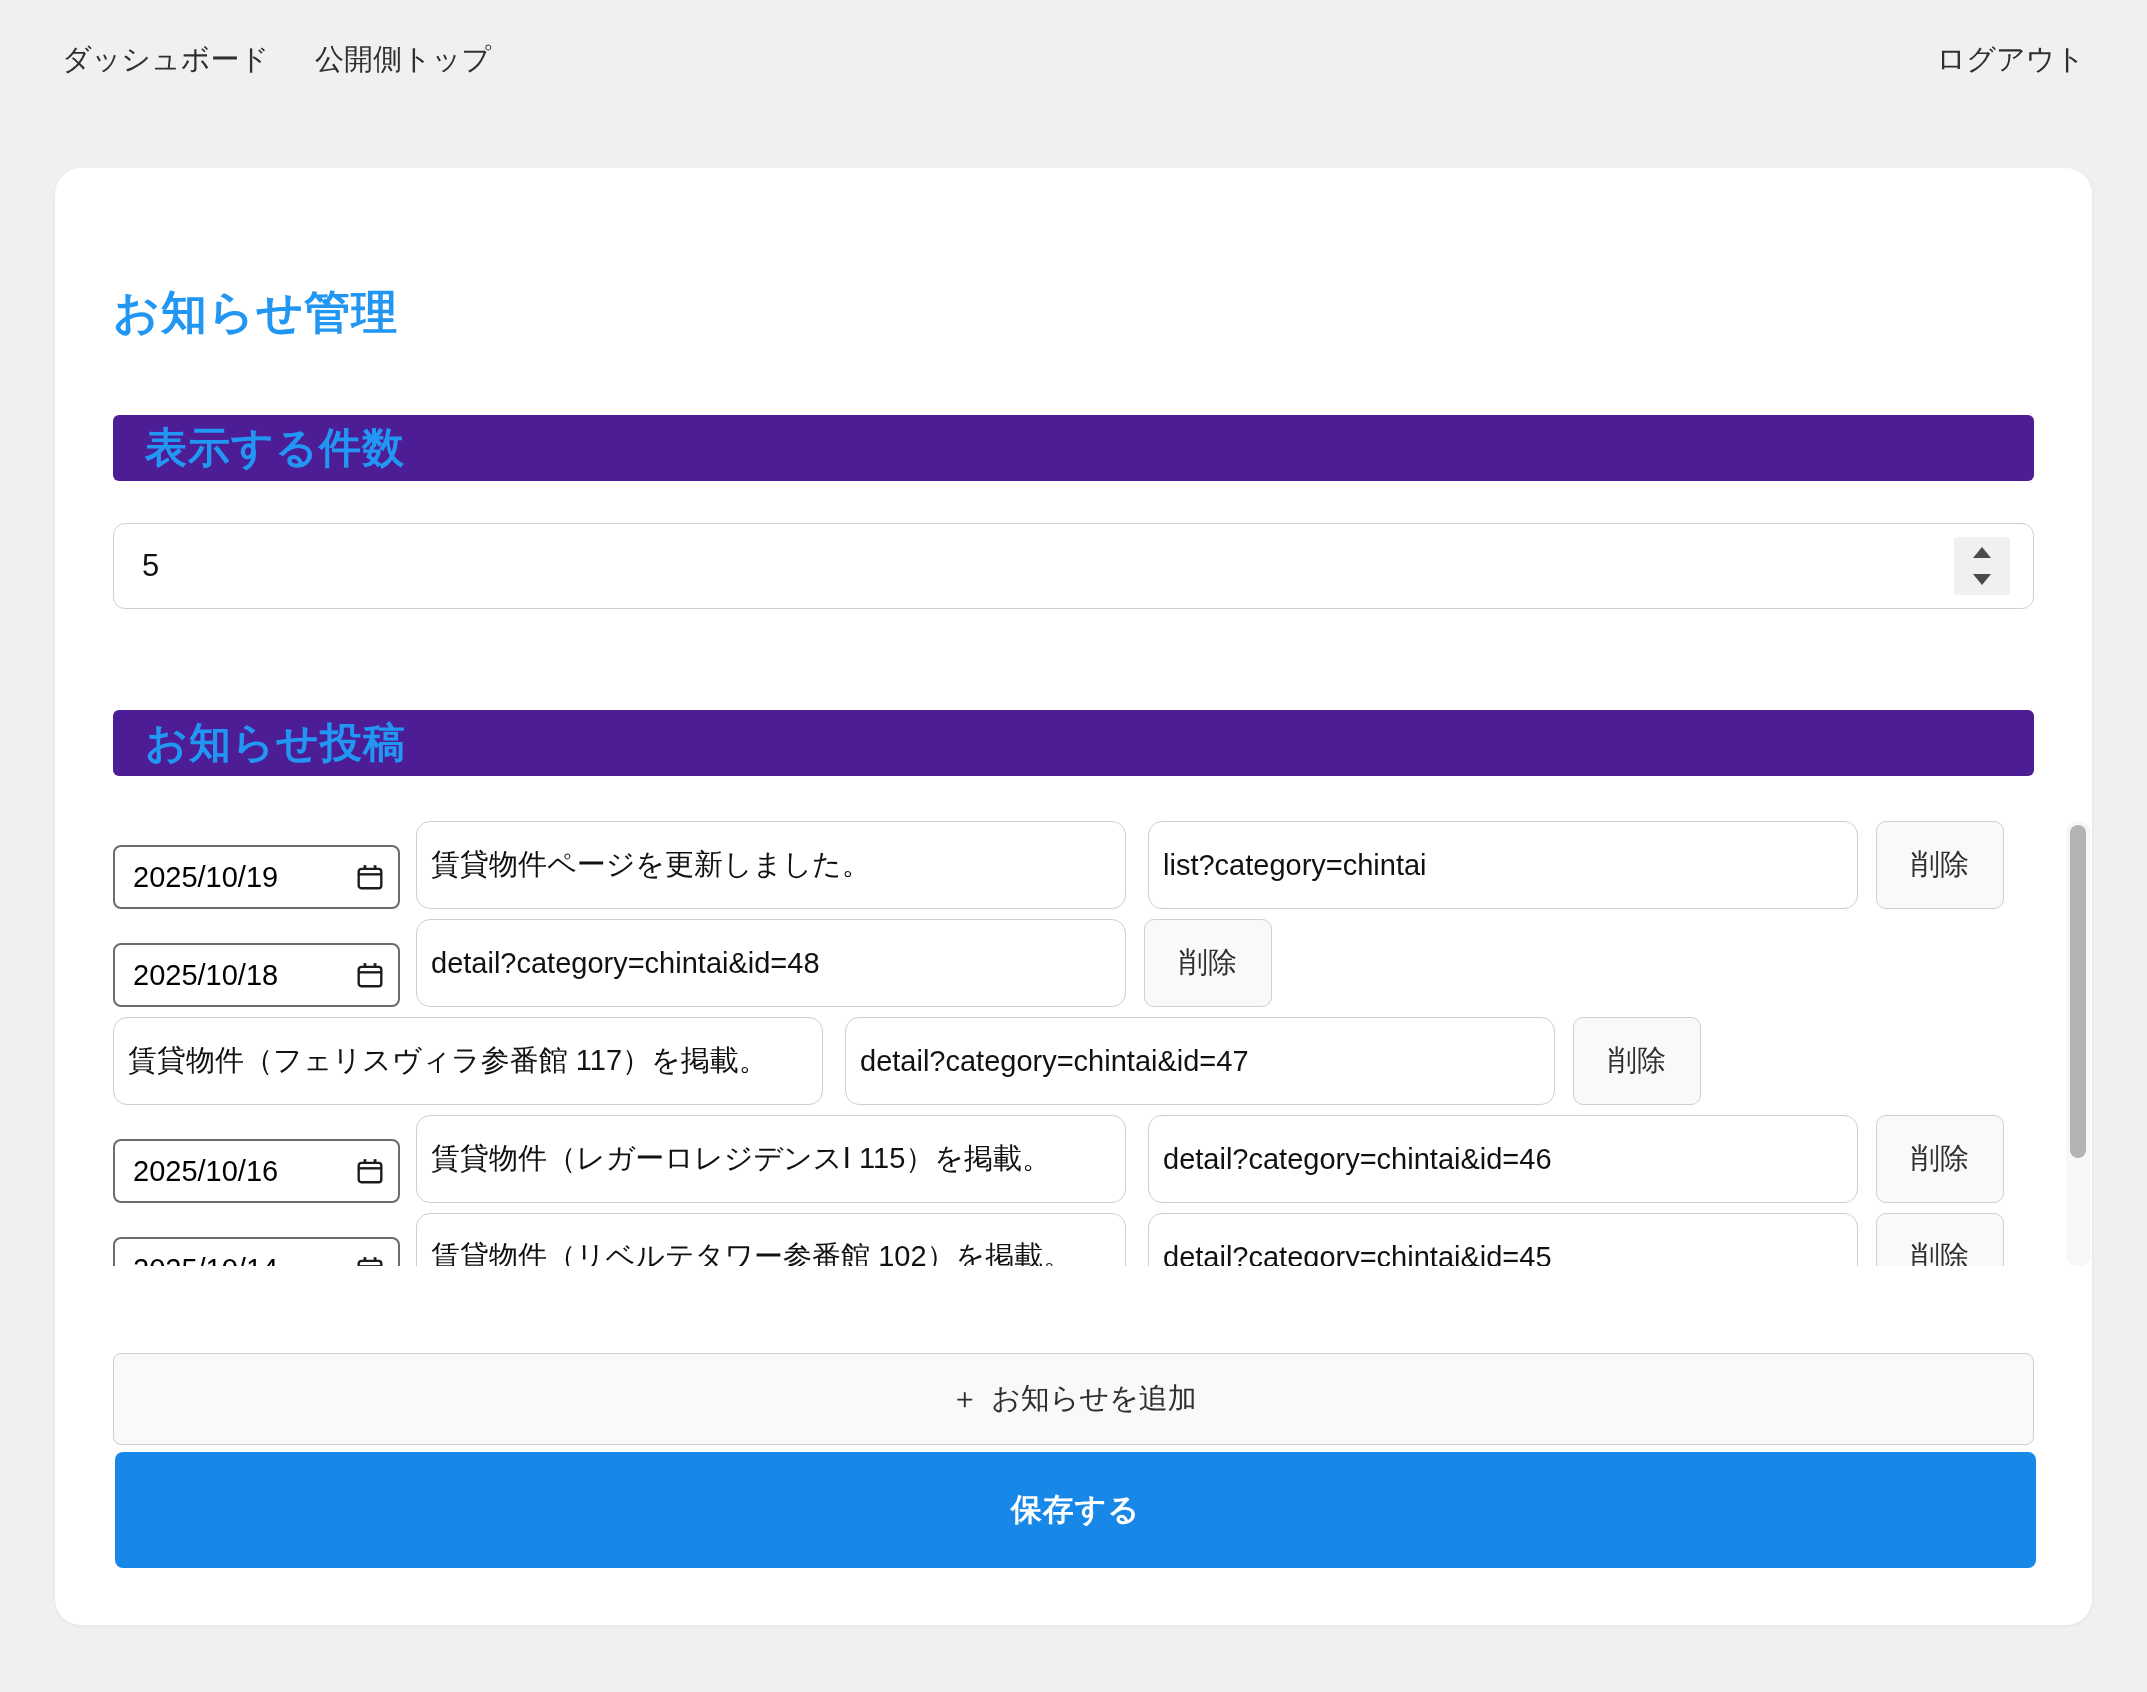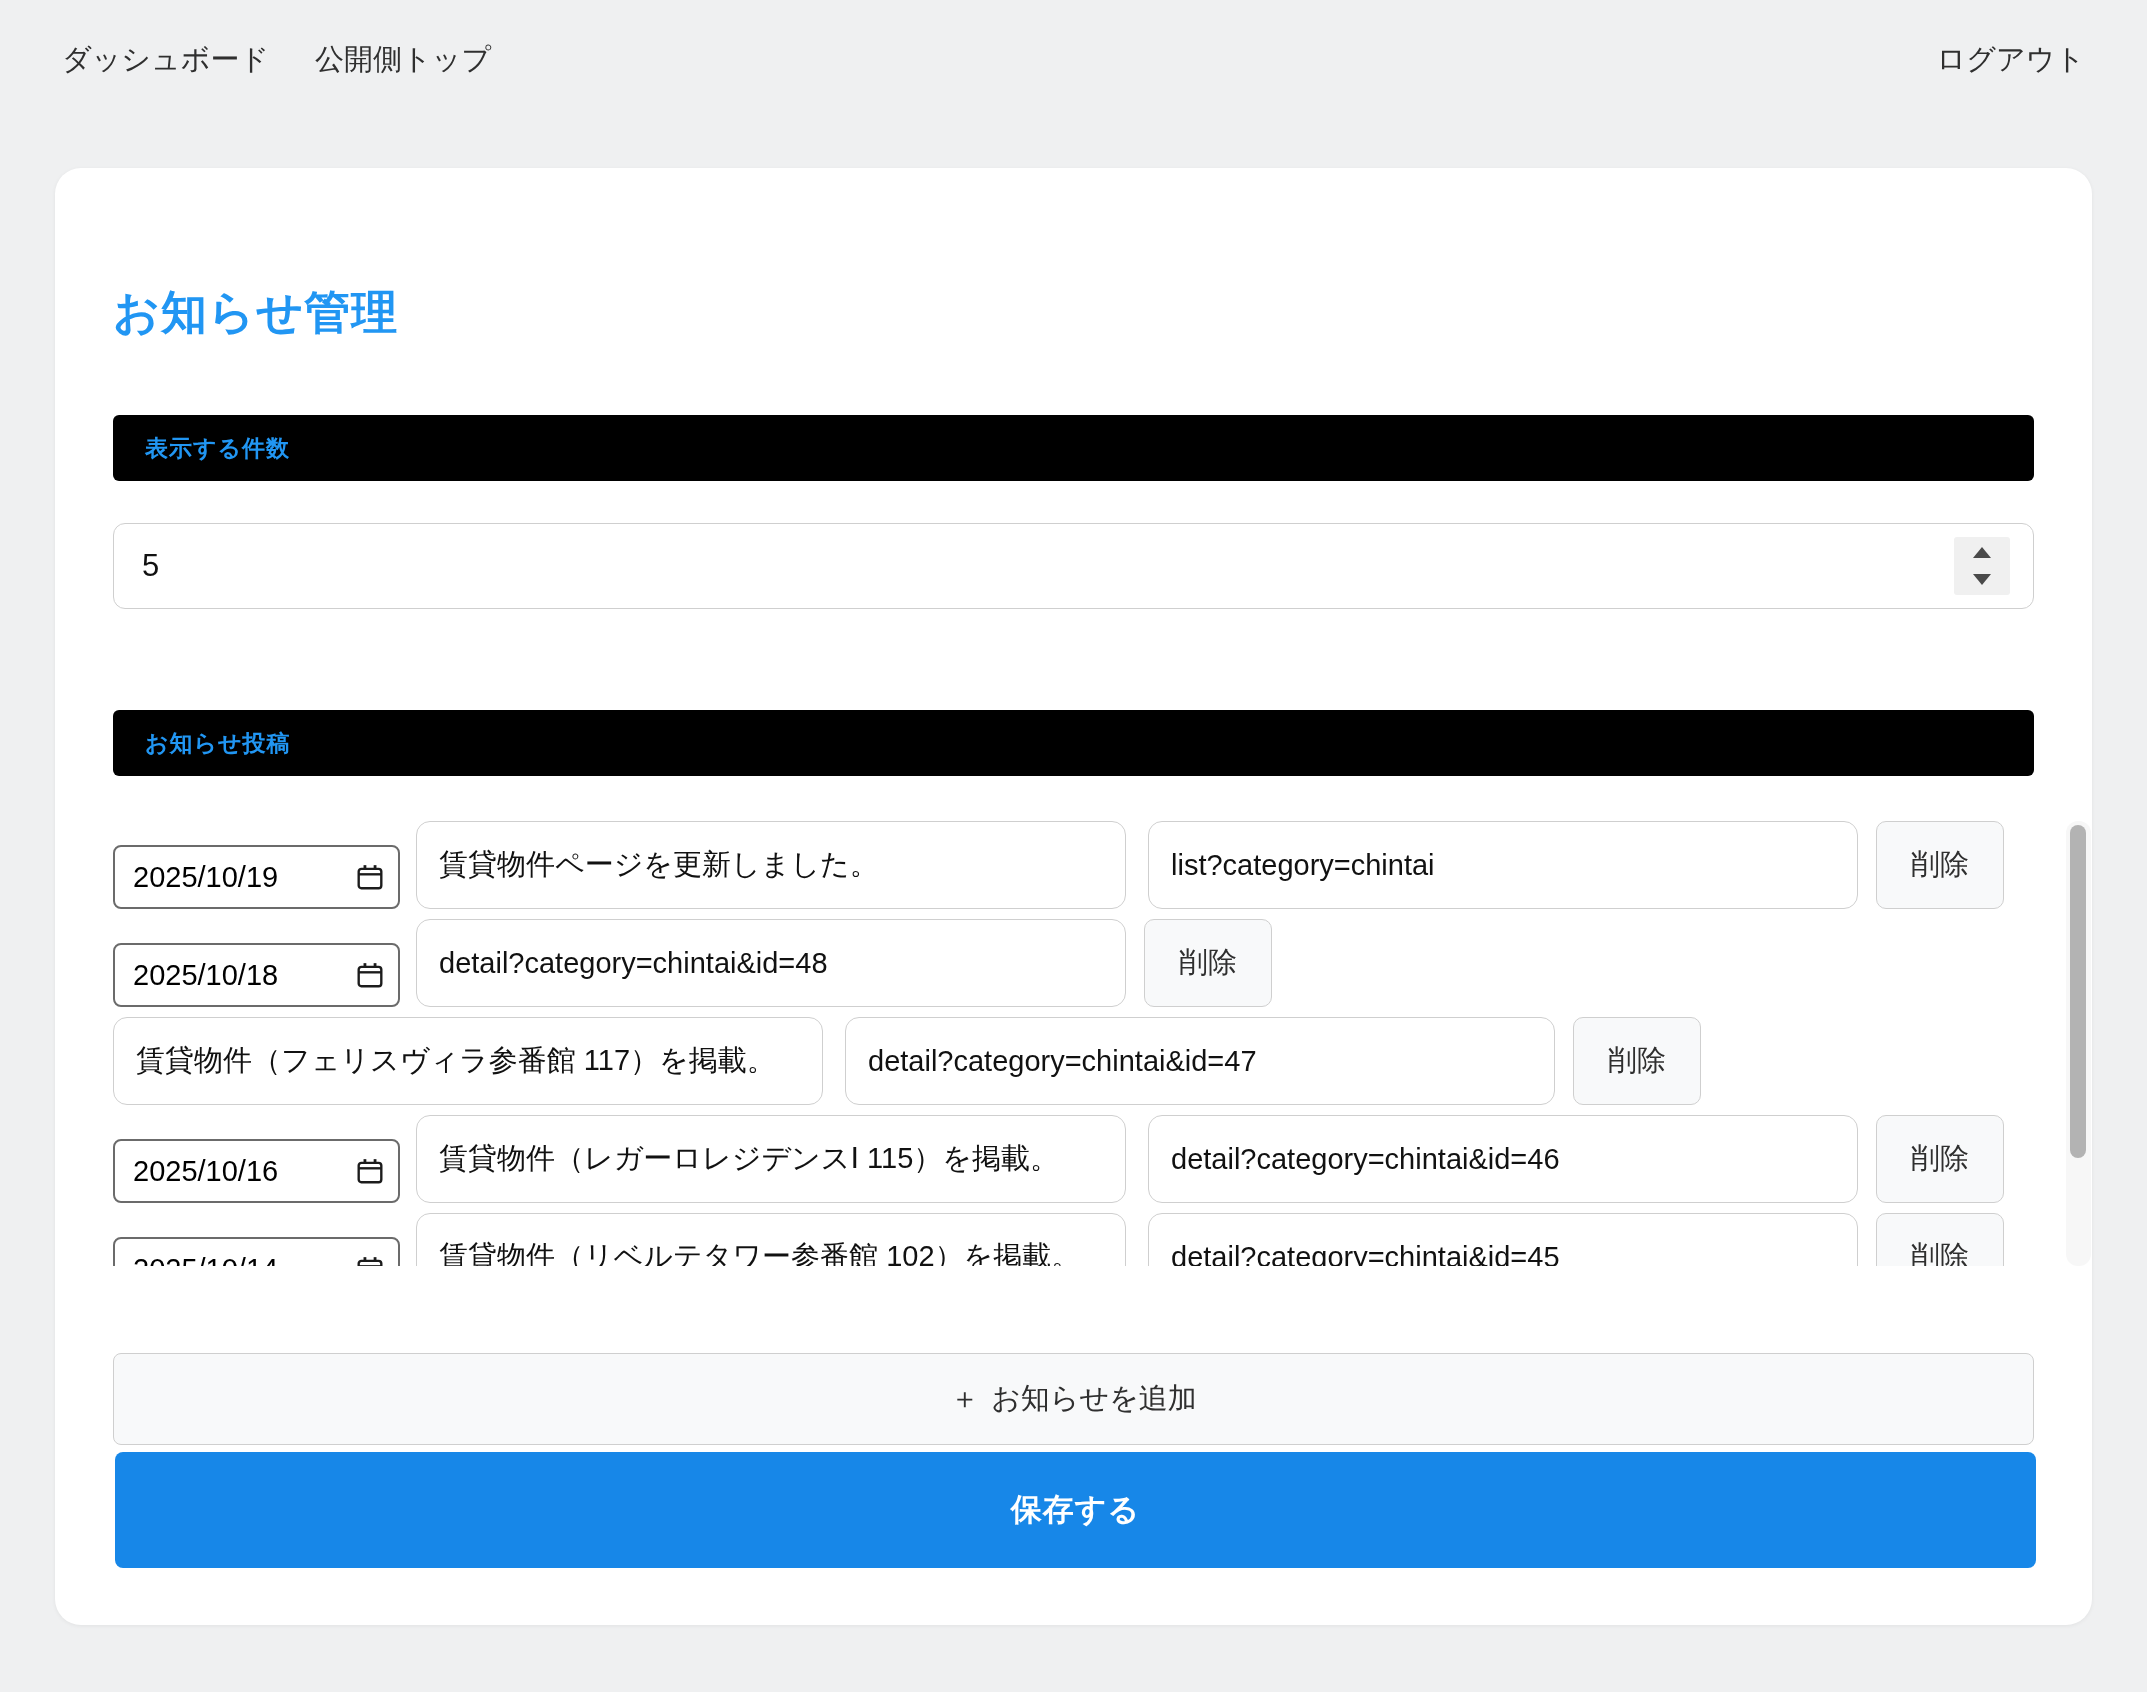--- a/index.html
+++ b/index.html
@@ -28,23 +28,23 @@
     background: #ffffff; border-radius: 26px;
     box-shadow: 0 1px 4px rgba(0,0,0,0.06);
   }
   .page-title {
     position: absolute; left: 58px; top: 114px;
     font-size: 46px; font-weight: bold; color: #2196f3;
     letter-spacing: 1px;
   }
   .section-bar {
     position: absolute; left: 58px; width: 1921px; height: 66px;
-    background: #000000; border-radius: 6px;
+    background: #4c1d95; border-radius: 6px;
     display: flex; align-items: center; padding-left: 32px;
-    font-size: 23px; font-weight: bold; color: #2196f3;
+    font-size: 42px; font-weight: bold; color: #2196f3;
     letter-spacing: 1px;
   }
   #section-display-count { top: 247px; }
   #section-posts { top: 542px; }
 
   
   .count-wrap { position: absolute; left: 58px; top: 355px; width: 1921px; height: 86px; }
   .count-input {
     width: 100%; height: 100%;
     border: 1px solid #cfcfcf; border-radius: 12px;
@@ -77,21 +77,21 @@
   }
   .date-wrap { position: relative; flex: none; margin-right: 16px; }
   .date-wrap .date-input { margin-right: 0; }
   .cal-icon {
     position: absolute; right: 16px; top: 50%; transform: translateY(-50%);
     width: 28px; height: 28px; pointer-events: none;
   }
   .text-input, .url-input {
     height: 88px; border: 1px solid #cfcfcf; border-radius: 14px;
     font-size: 29px; font-family: inherit; color: #111; background: #fff;
-    padding: 0 22px; outline: none; flex: none;
+    padding: 0 14px; outline: none; flex: none;
   }
   .text-input { width: 710px; margin-right: 22px; }
   .url-input { width: 710px; margin-right: 18px; }
   .delete-btn {
     width: 128px; height: 88px; flex: none;
     background: #f8f9fa; border: 1px solid #cfcfcf; border-radius: 10px;
     font-size: 29px; font-family: inherit; color: #2f2f2f; cursor: pointer;
   }
   
   .fake-scrollbar {

